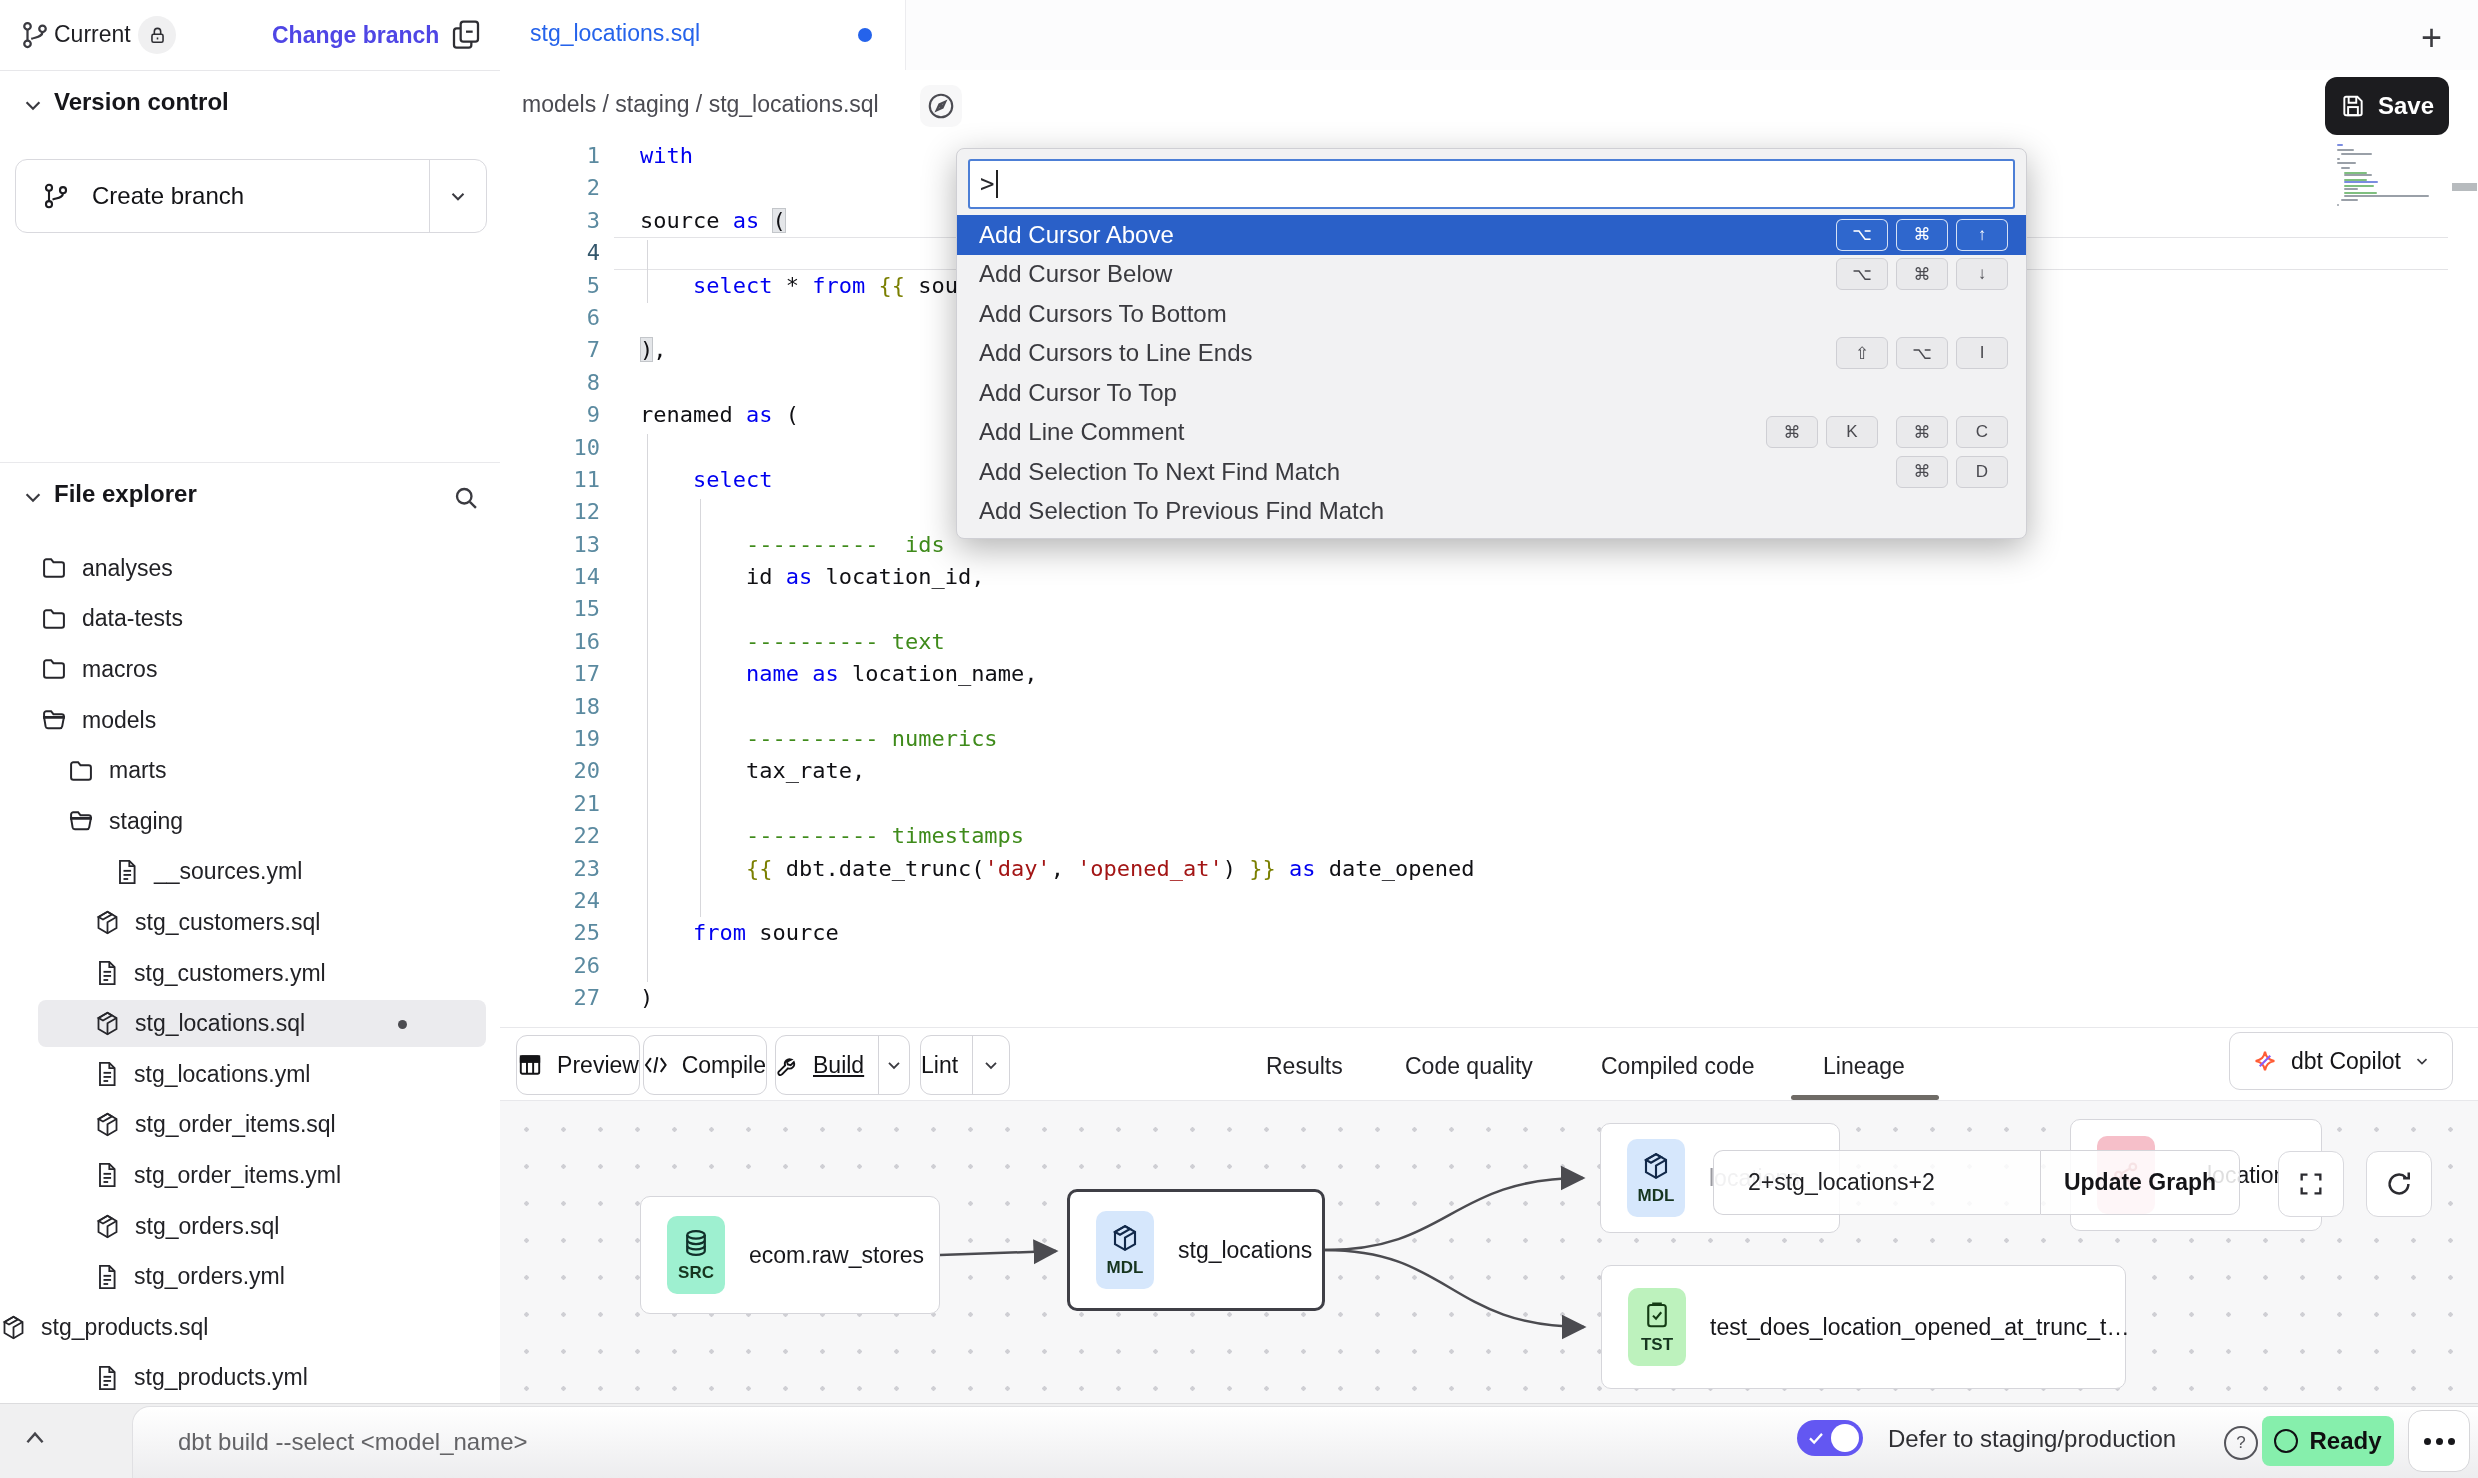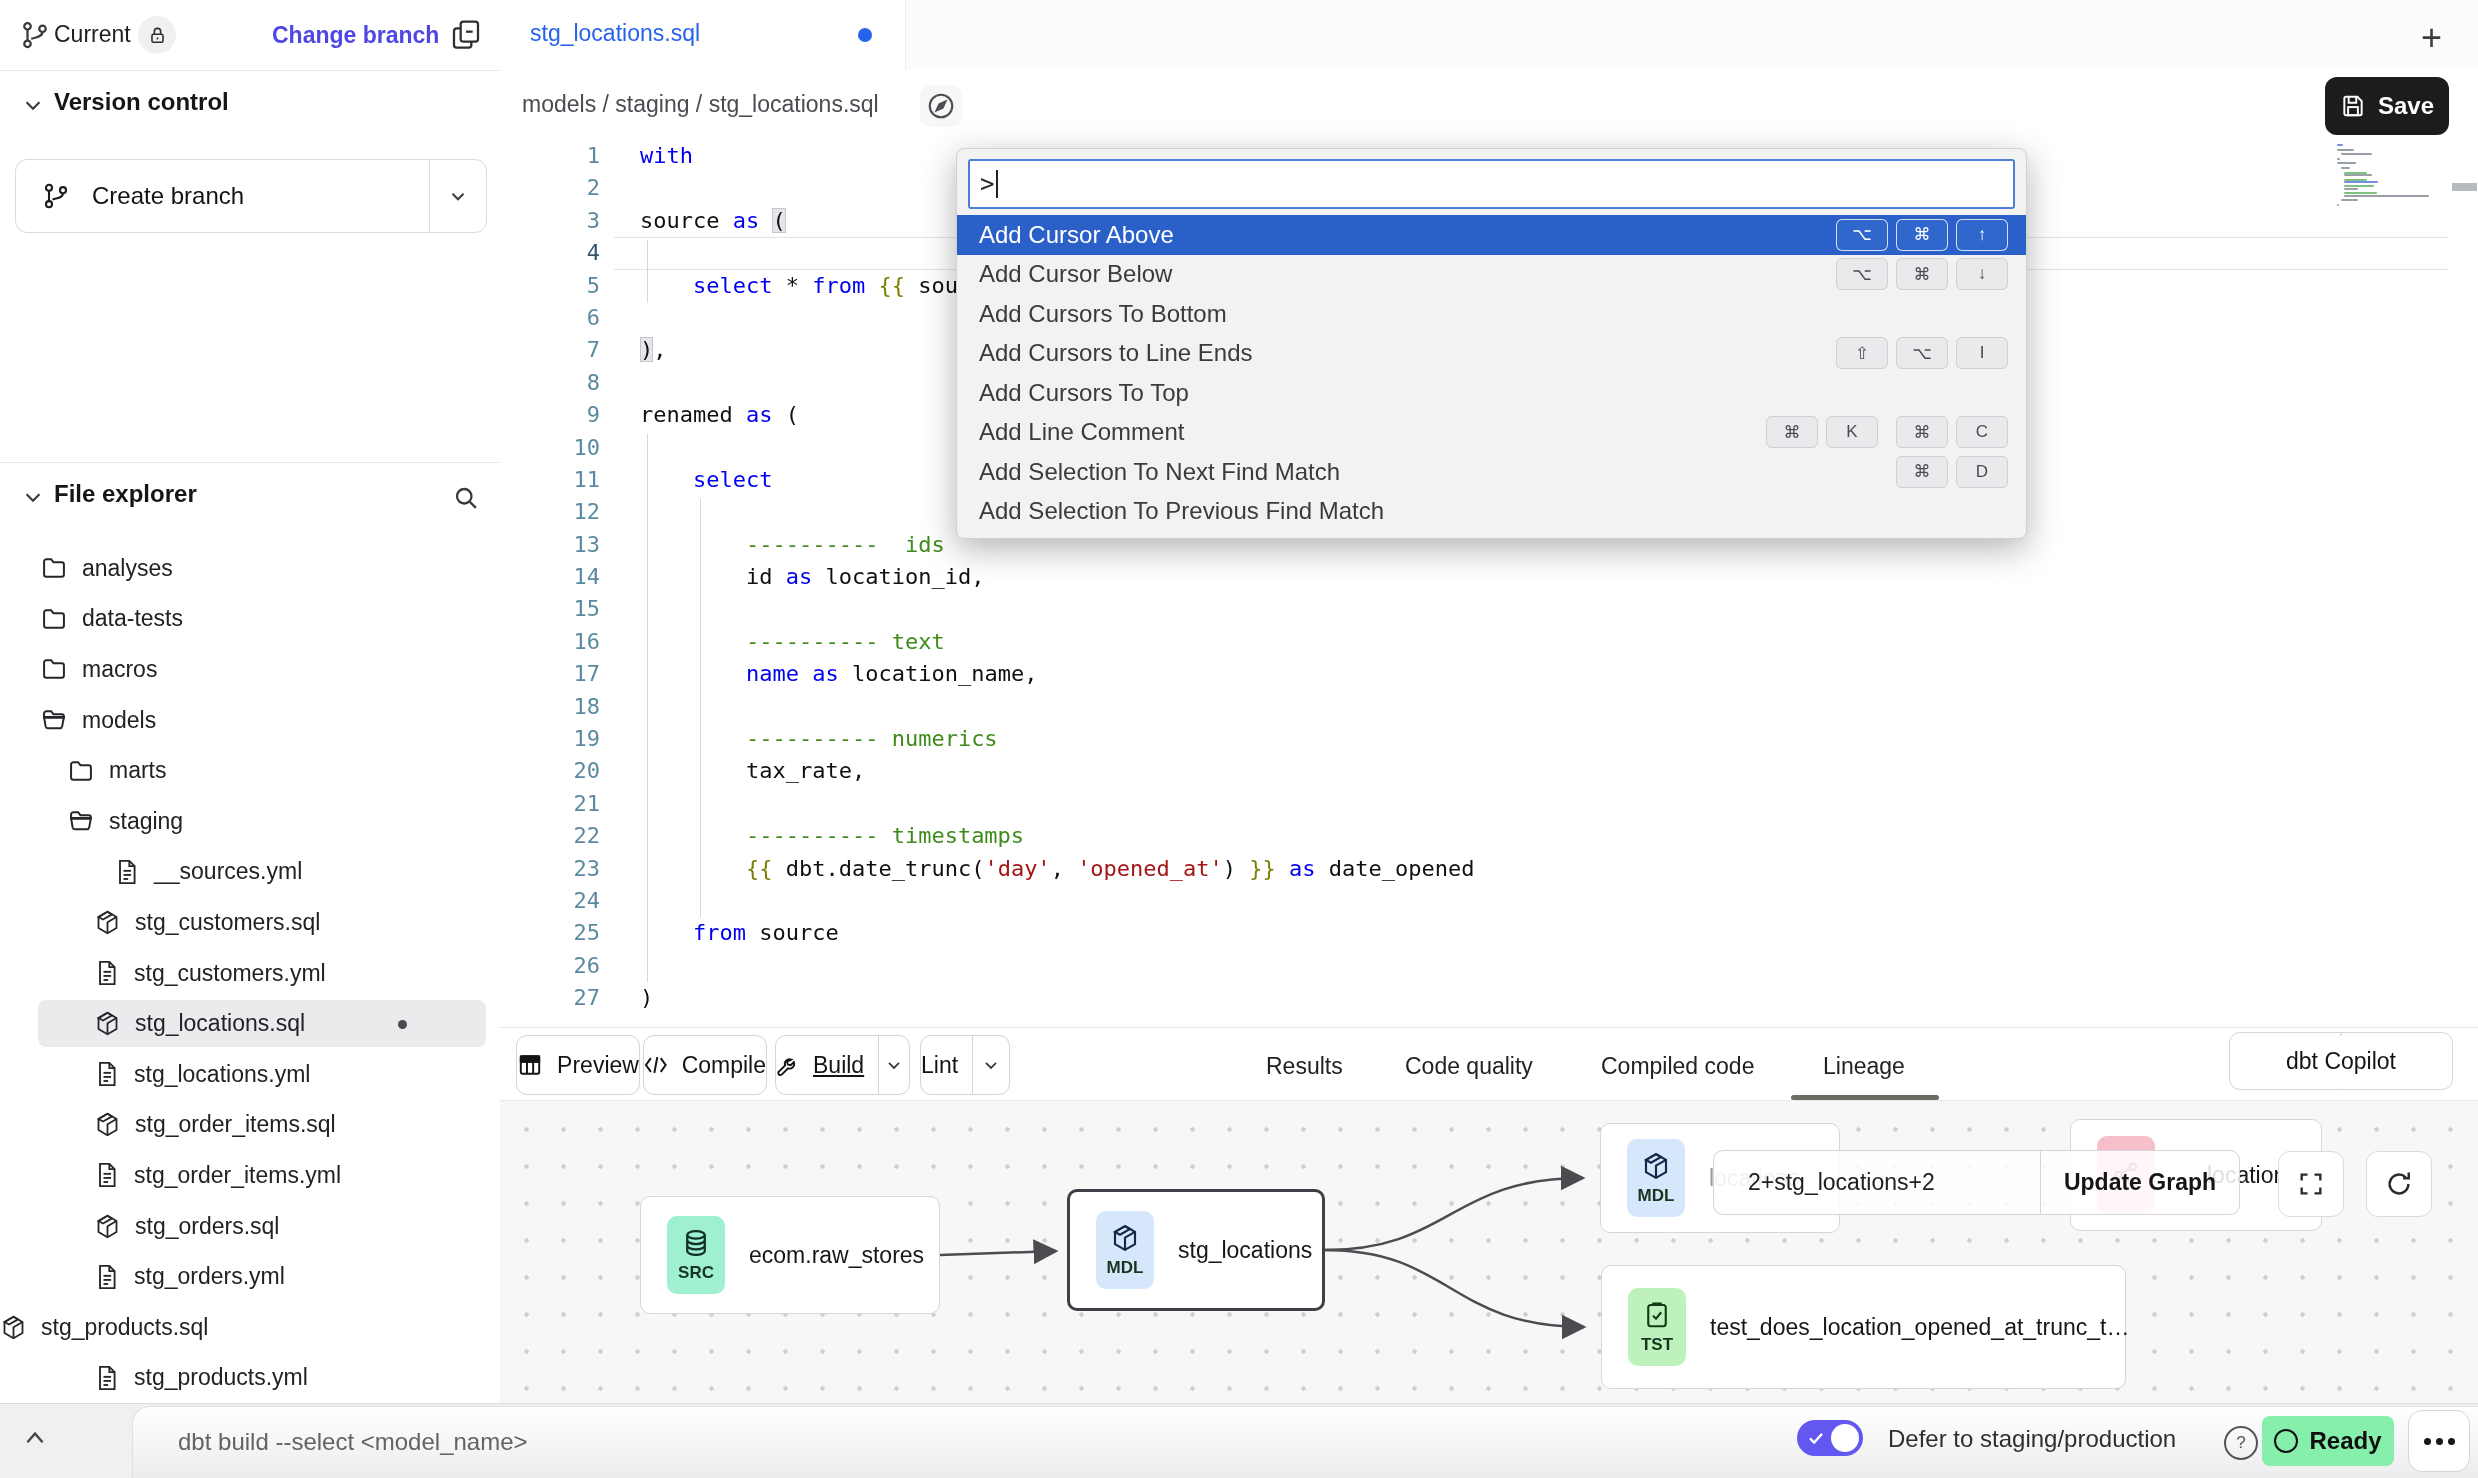--- a/index.html
+++ b/index.html
@@ -73,21 +73,21 @@
        display:flex;align-items:center;justify-content:center;font-size:17px;color:#4a4a50;}
   .pal-row.sel .key{background:#2f67cd;border-color:rgba(255,255,255,.8);color:#fff;}
   
   .toolrow{position:absolute;left:500px;top:1027px;width:1978px;height:73px;background:#fff;border-top:1px solid #e8e8eb;}
   .tbtn{position:absolute;top:7px;height:58px;border:1px solid #d4d4d9;border-radius:11px;background:#fff;
         display:flex;align-items:center;justify-content:center;gap:14px;font-size:23px;color:#141417;cursor:pointer;}
   .tbtn .splitpart{height:100%;display:flex;align-items:center;justify-content:center;}
   .ptab{position:absolute;top:25px;font-size:23px;color:#222226;cursor:pointer;}
   .ptab-underline{position:absolute;left:1291px;top:67px;width:148px;height:5px;background:#6f6b66;border-radius:3px;}
   .copilot{position:absolute;left:1729px;top:4px;width:222px;height:56px;border:1px solid #d6d6db;border-radius:11px;background:#fff;
-           display:flex;align-items:center;justify-content:center;gap:12px;font-size:23px;color:#141417;cursor:pointer;flex-direction:column;}
+           display:flex;align-items:center;justify-content:center;gap:12px;font-size:23px;color:#141417;cursor:pointer;}
   
   .canvas{position:absolute;left:500px;top:1100px;width:1978px;height:303px;
           background:#f7f7f8;border-top:1px solid #e8e8eb;
           background-image:radial-gradient(#cfcfd4 2px,transparent 2.4px);background-size:37px 37px;background-position:8px 10px;}
   .node{position:absolute;background:#fff;border:1.5px solid #d6d6db;border-radius:10px;
         display:flex;align-items:center;gap:24px;padding-left:26px;box-sizing:border-box;cursor:pointer;}
   .node.sel{border:3px solid #3f3f46;}
   .badge{width:58px;height:78px;border-radius:10px;display:flex;flex-direction:column;align-items:center;justify-content:center;gap:5px;flex:none;}
   .blab{font-size:17px;font-weight:600;color:#16351f;font-family:"Liberation Sans",sans-serif;}
   .b-src{background:#9ef0d0}.b-mdl{background:#d6e7fc}.b-tst{background:#bdf2bd}.b-exp{background:#f6bfc9}
@@ -501,21 +501,21 @@
           <span>Add Cursors to Line Ends</span>
           <span class="keys">
             <span class="kgroup">
               <span class="key">⇧</span>
               <span class="key">⌥</span>
               <span class="key">I</span>
             </span>
           </span>
         </div>
         <div class="pal-row">
-          <span>Add Cursors To Top</span>
+          <span>Add Cursor To Top</span>
           <span class="keys"></span>
         </div>
         <div class="pal-row">
           <span>Add Line Comment</span>
           <span class="keys">
             <span class="kgroup">
               <span class="key">⌘</span>
               <span class="key">K</span>
             </span>
             <span class="kgroup">

